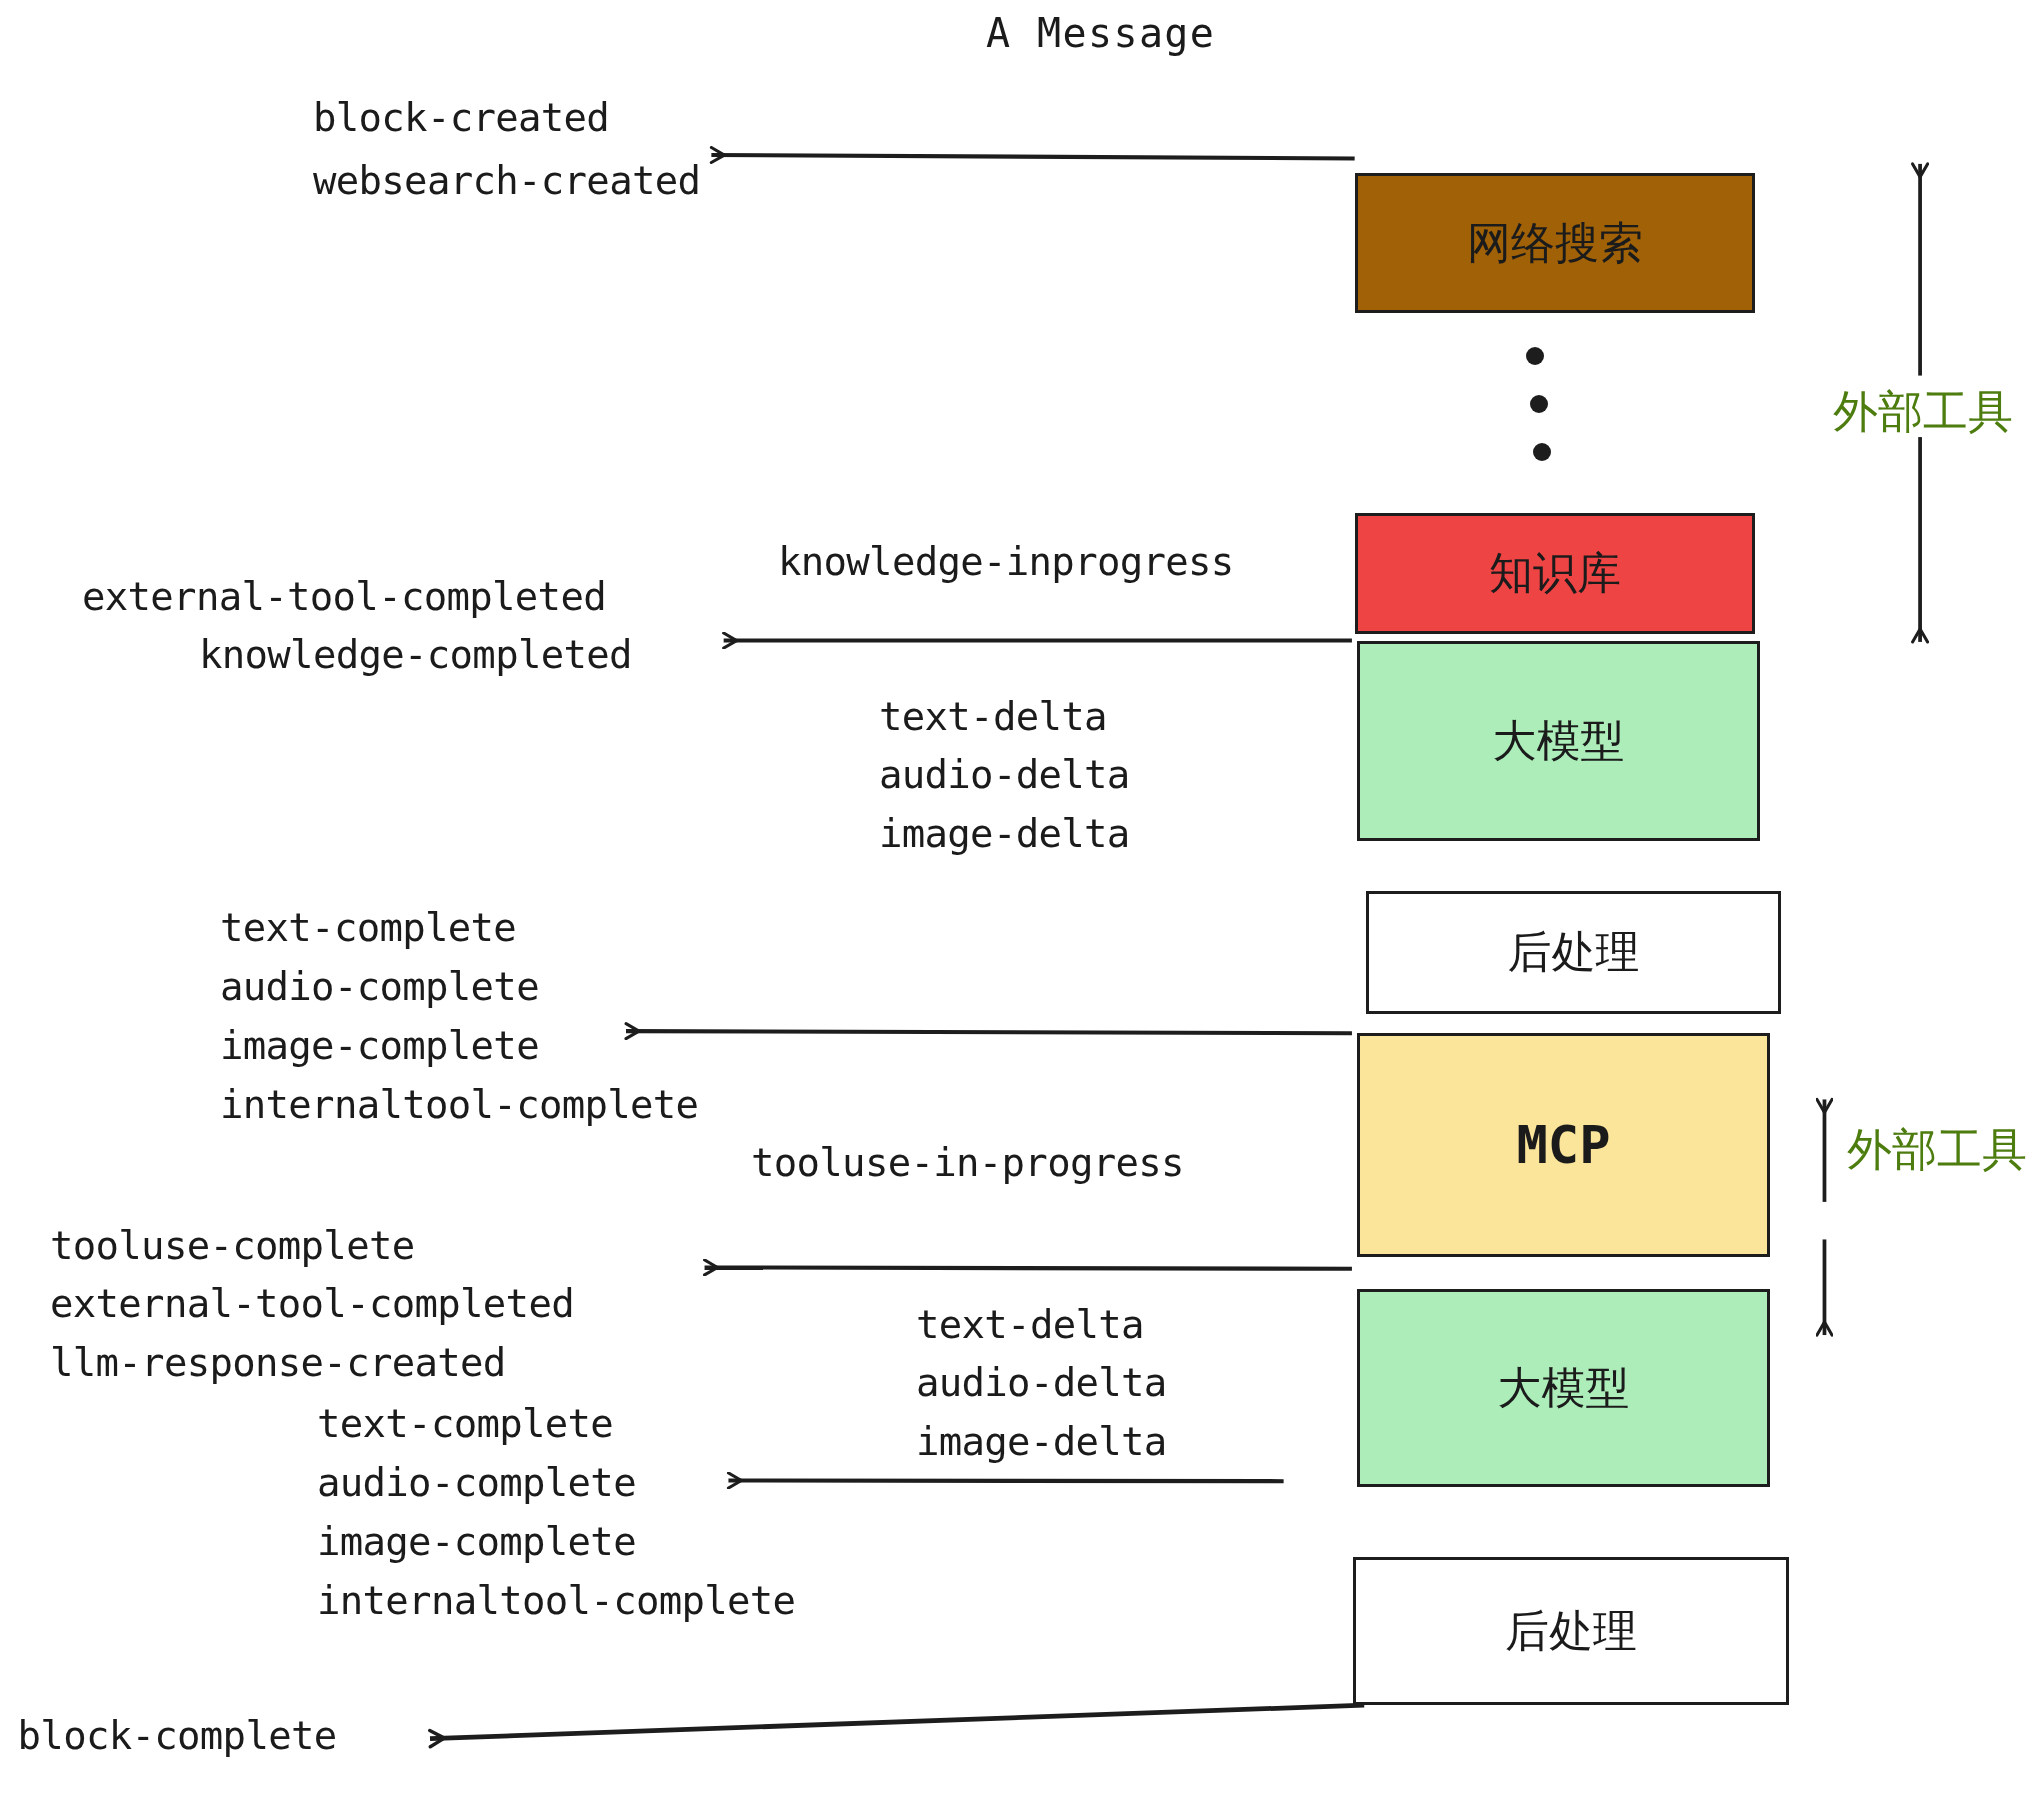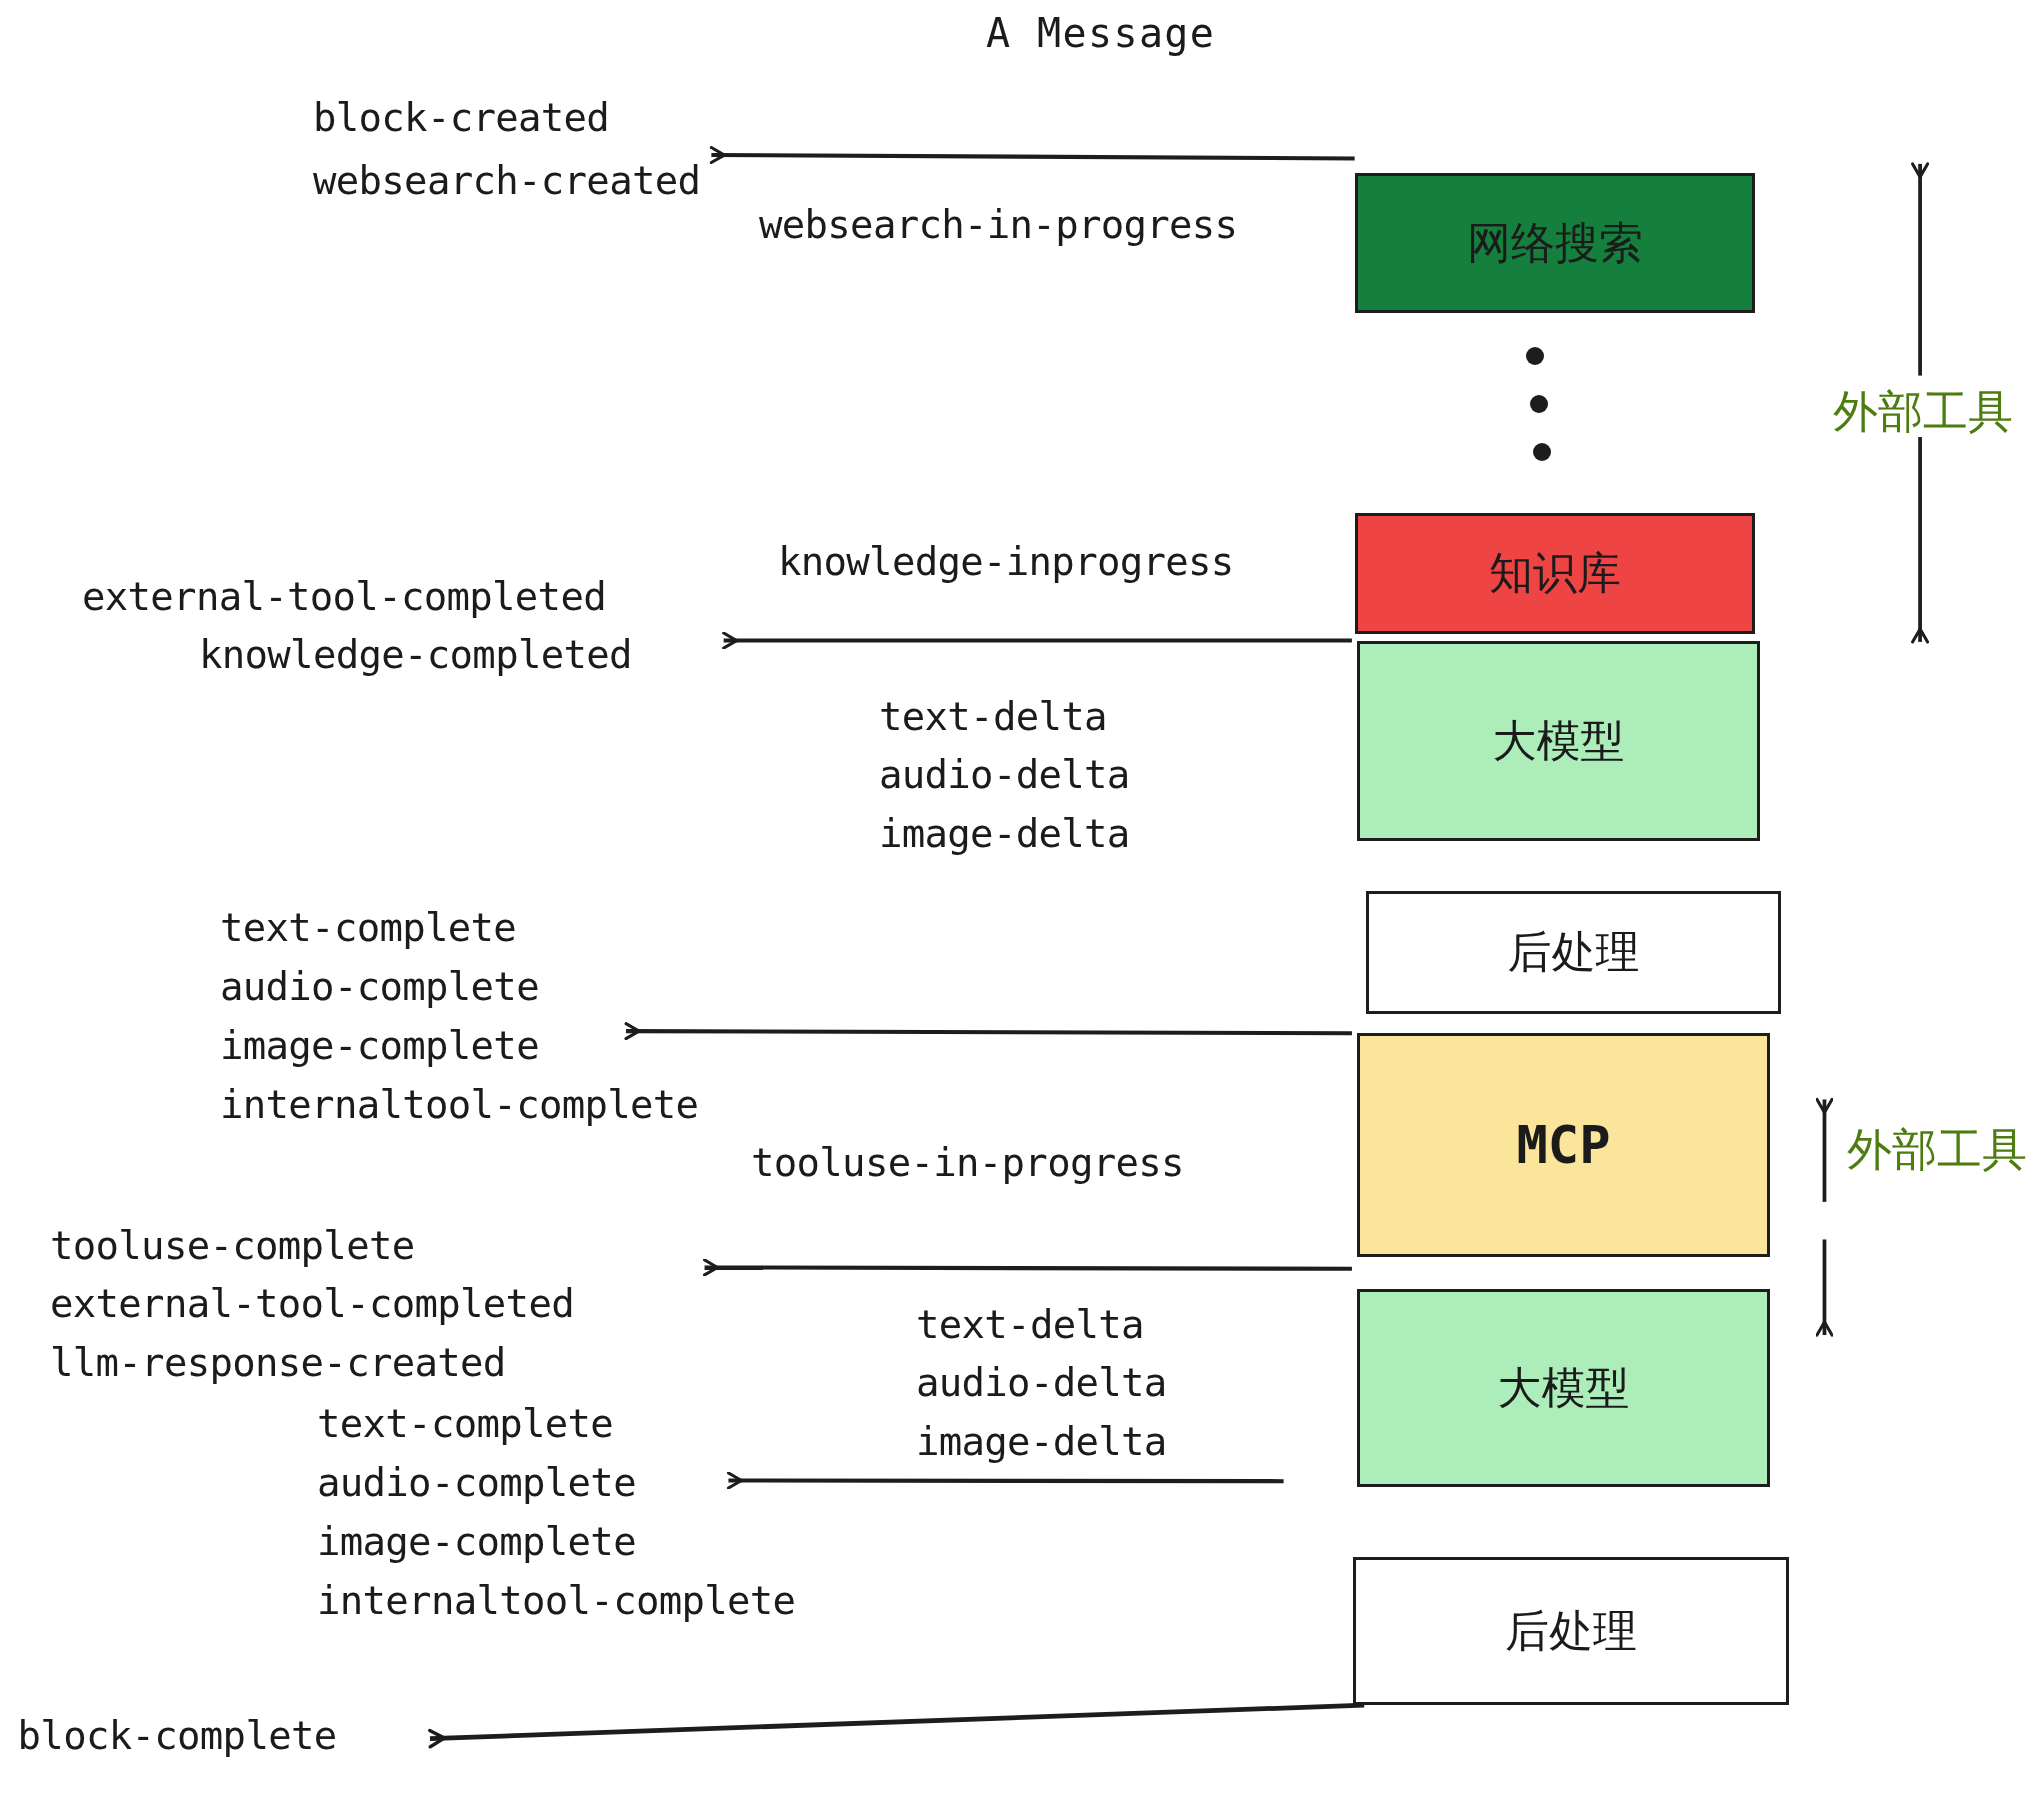--- a/index.html
+++ b/index.html
@@ -118,21 +118,21 @@
     </g>
 
     <g>
       <path d="M2660,1610 L2660,1760" fill="none" stroke="#1d1d1d" stroke-width="5.5" marker-end="url(#ah)" transform="rotate(180 2660 1685)"></path>
       <path d="M2660,1815 L2660,1955" fill="none" stroke="#1d1d1d" stroke-width="5.5" marker-end="url(#ah)"></path>
     </g>
   </svg>
 
   <div class="title" style="left:978px; top:9.6px;">A Message</div>
 
-  <div class="box" style="left:1347px; top:173px; width:400px; height:140px; background:#15803d;">
+  <div class="box" style="left:1347px; top:173px; width:400px; height:140px; background:#a16207;">
     <span class="boxlabel">网络搜索</span>
   </div>
 
   <div class="box" style="left:1347px; top:513px; width:400px; height:121px; background:#ef4444;">
     <span class="boxlabel">知识库</span>
   </div>
 
   <div class="box" style="left:1349px; top:641px; width:403px; height:200px; background:#ACEDB9;">
     <span class="boxlabel">大模型</span>
   </div>
@@ -160,21 +160,20 @@
   </div>
 
   <div class="cjk" style="left:1825px; top:382px; font-size:45px;">外部工具</div>
 
   <div class="cjk" style="left:1839px; top:1120px; font-size:45px;">外部工具</div>
 
   <div class="lbl" style="left:305px; top:98px;">block-created</div>
 
   <div class="lbl" style="left:305px; top:161px;">websearch-created</div>
 
-  <div class="lbl" style="left:751px; top:205px;">websearch-in-progress</div>
 
 
 
   <div class="lbl" style="left:770px; top:542px;">knowledge-inprogress</div>
 
   <div class="lbl" style="left:74px; top:577px;">external-tool-completed</div>
 
   <div class="lbl" style="left:191px; top:635px;">knowledge-completed</div>
 
   <div class="lbl" style="left:871px; top:697px;">text-delta</div>

